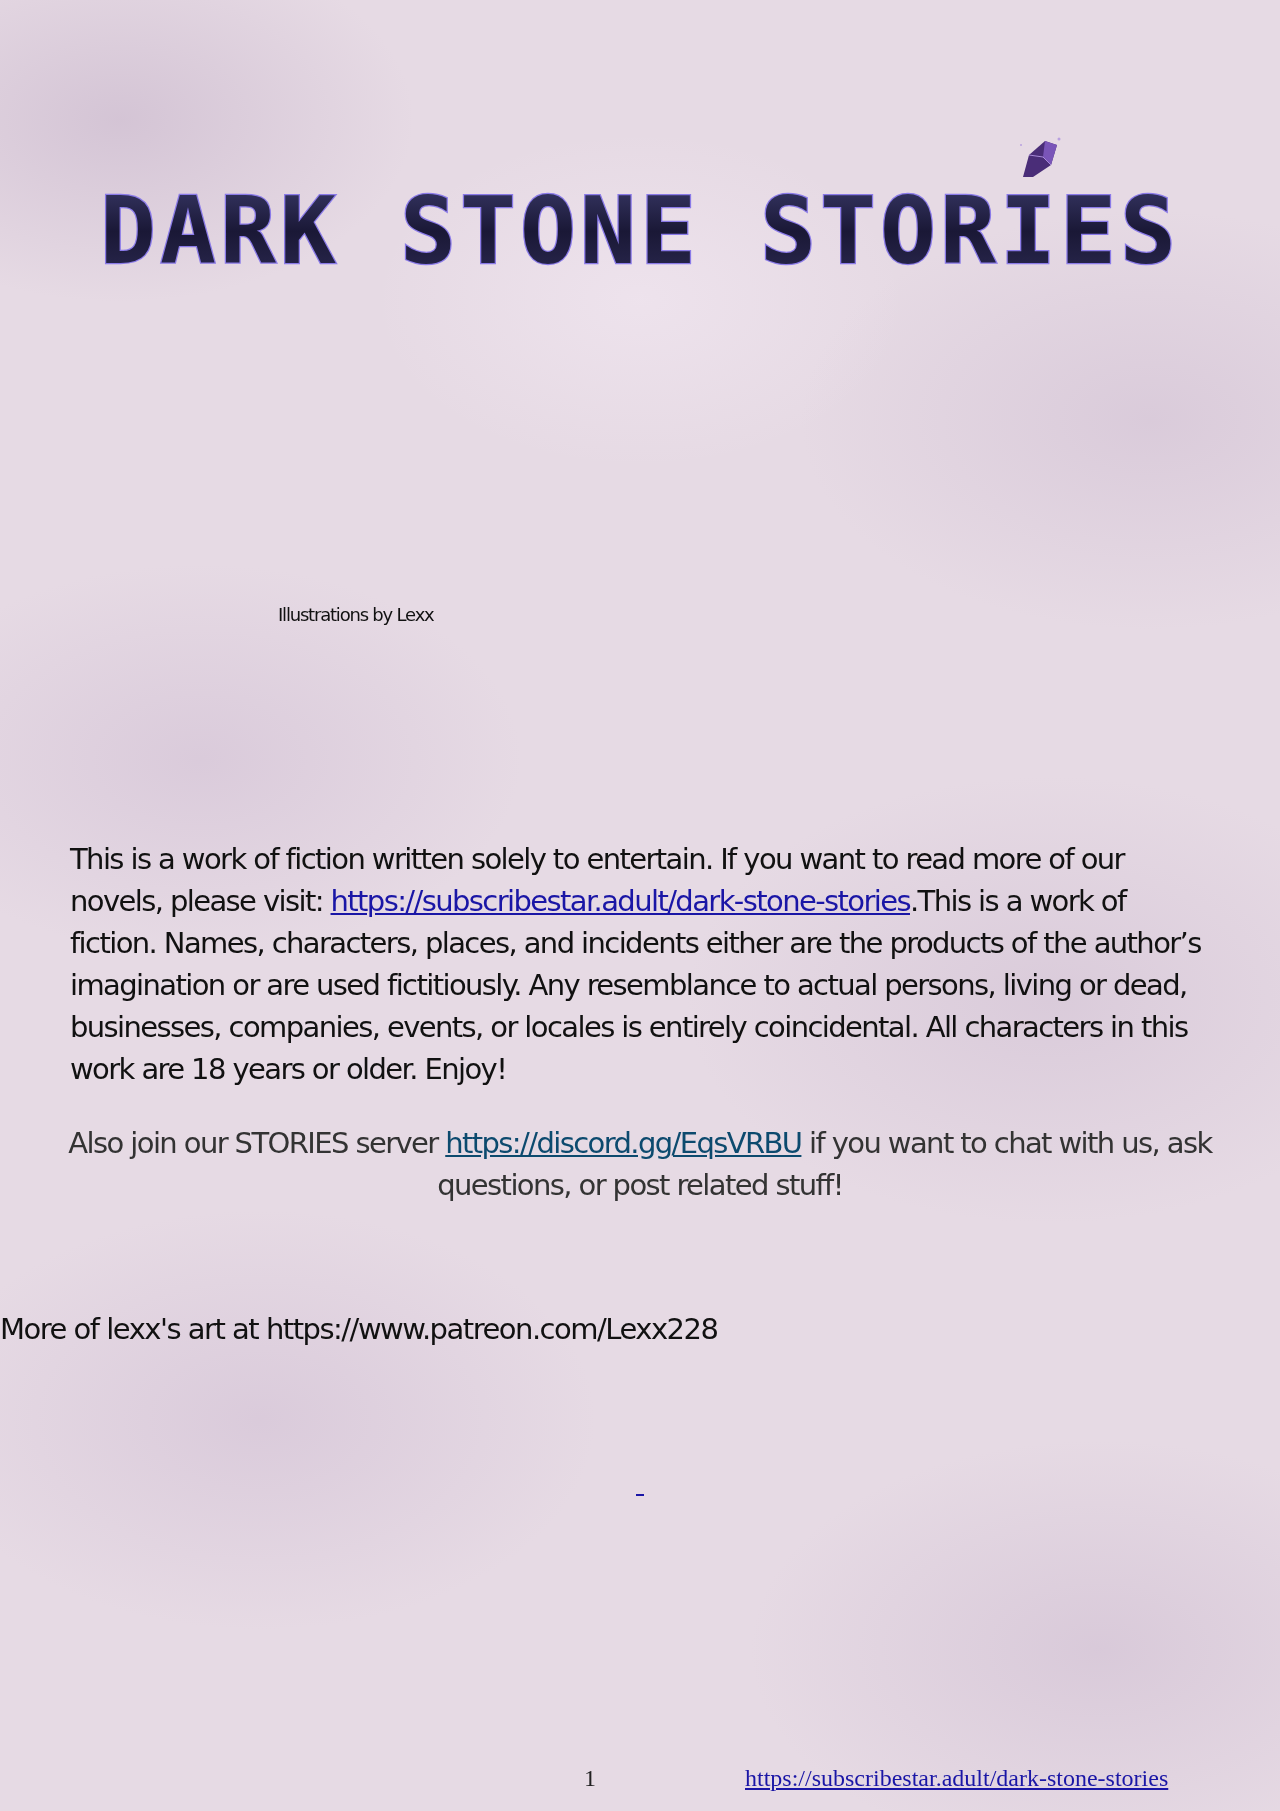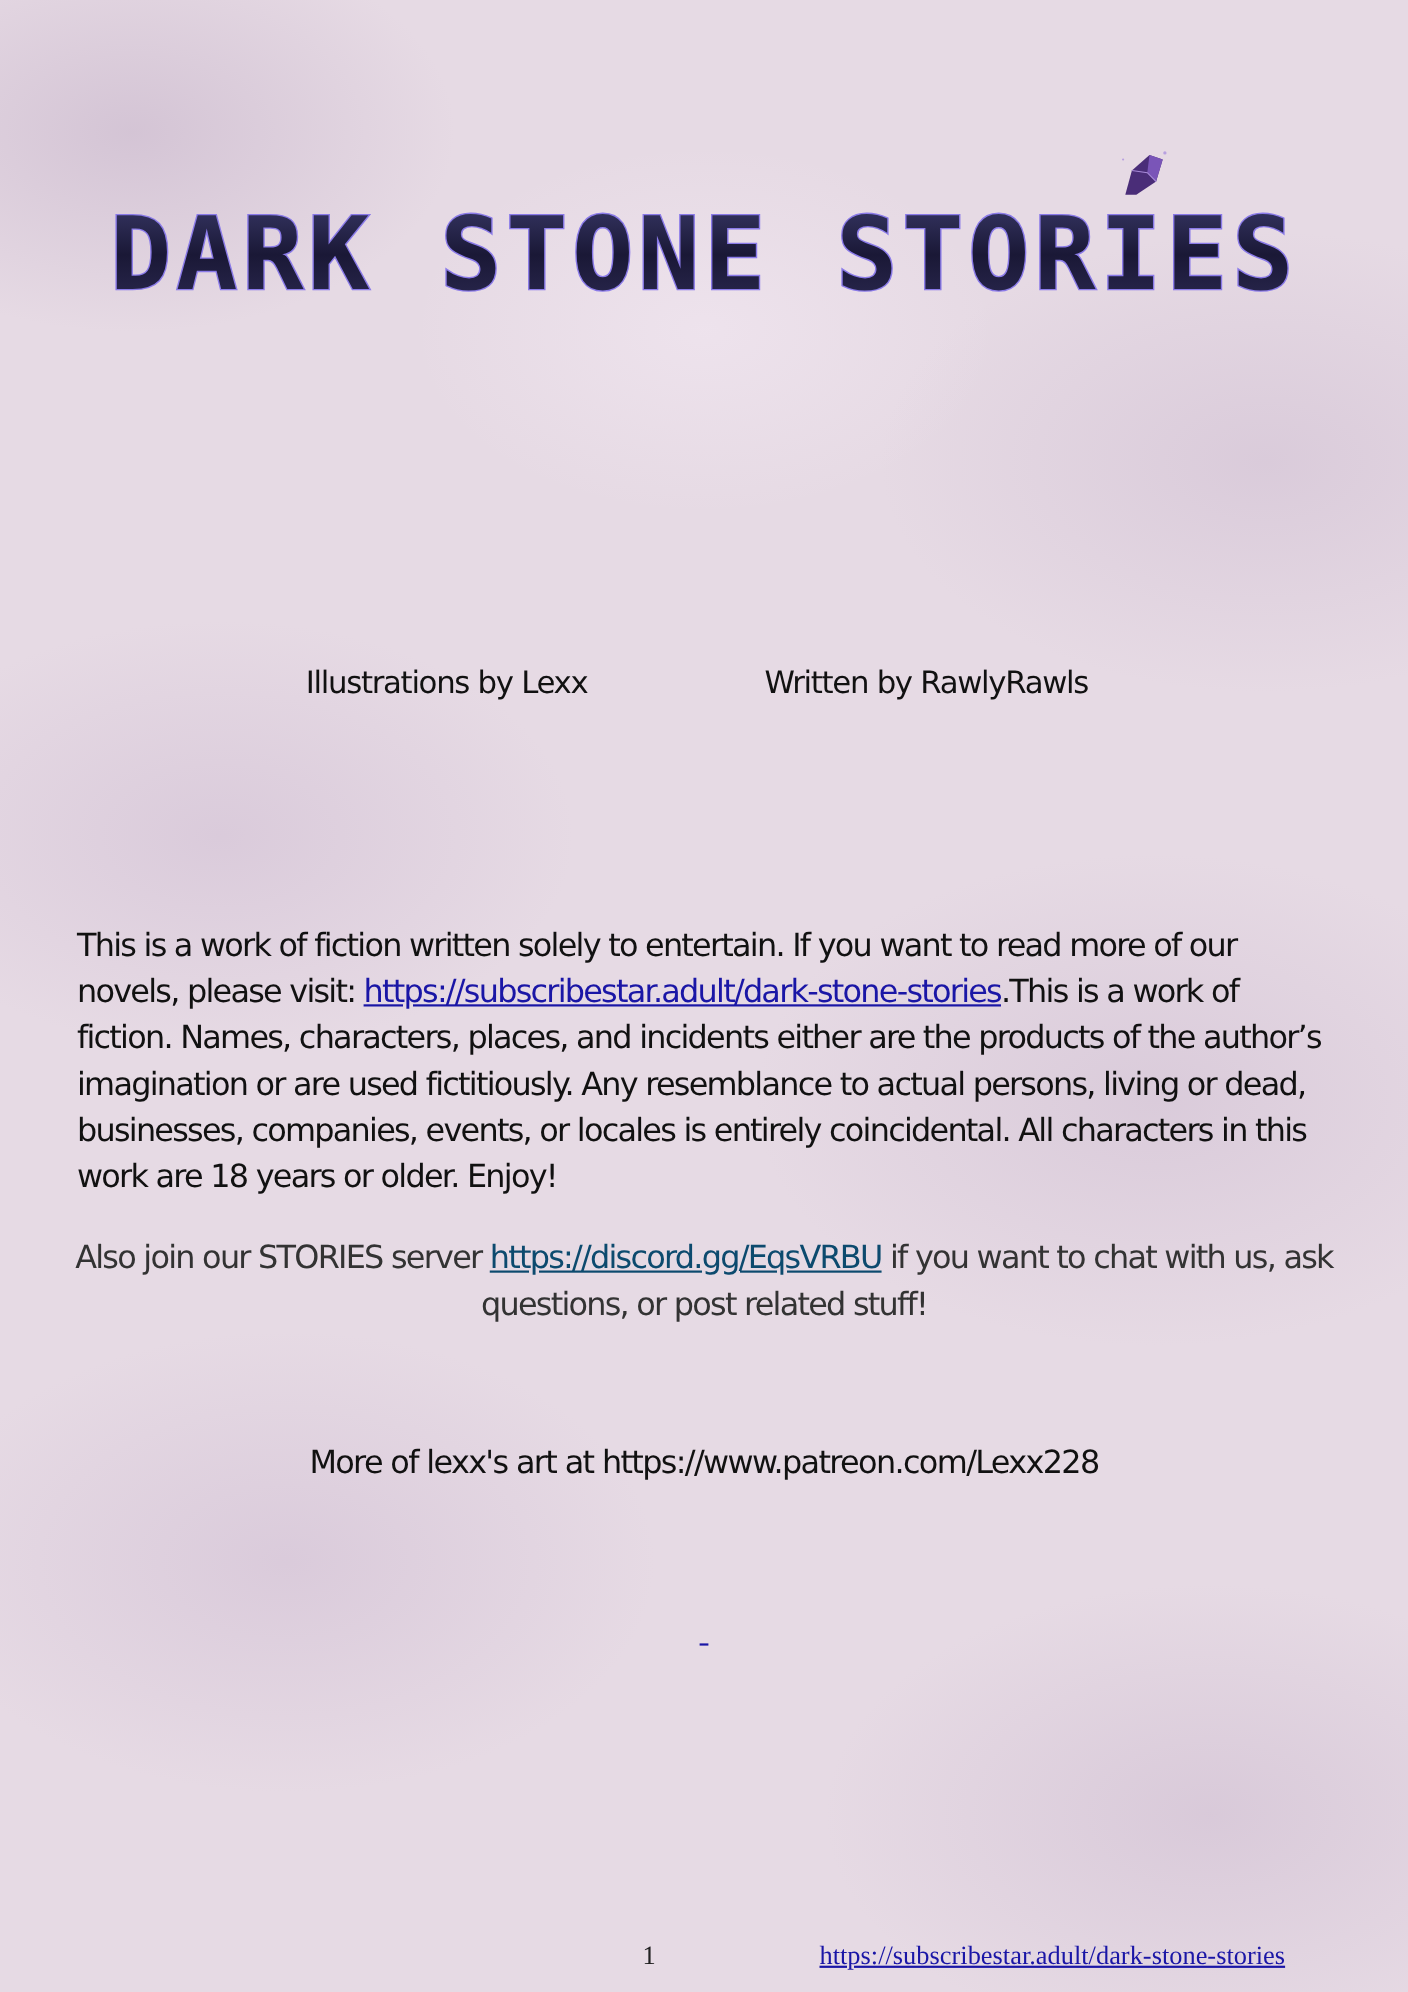--- a/index.html
+++ b/index.html
@@ -16,38 +16,38 @@
         #e6dae4;
       font-family: "Liberation Sans", "DejaVu Sans", sans-serif;
       color: #111;
     }
     .logo {
       position: absolute; left: 95px; top: 181px; width: 1090px; height: 100px;
     }
     .logo svg { width: 100%; height: 100%; overflow: visible; }
     .credits {
       position: absolute; top: 604px; left: 0; width: 1144px; height: 40px;
-      font-family: "DejaVu Sans", sans-serif; font-size: 28px; letter-spacing: -1.2px;
+      font-family: "DejaVu Sans", sans-serif; font-size: 18px; letter-spacing: -1.2px;
     }
     .credits .illus { position: absolute; left: 278px; top: 0; }
     .credits .writ { position: absolute; left: 695px; top: 0; }
     .disclaimer {
       position: absolute; left: 70px; width: 1140px; top: 838px;
       text-align: left; font-family: "DejaVu Sans", sans-serif;
       font-size: 29px; line-height: 42px; letter-spacing: -1.6px; color: #111;
     }
     .discord {
       position: absolute; left: 55px; width: 1170px; top: 1122px;
       text-align: center; font-family: "DejaVu Sans", sans-serif;
       font-size: 29px; line-height: 42px; letter-spacing: -1.6px; color: #333;
     }
     a.link { color: #1a16a6; text-decoration: underline; }
     .discord a.link { color: #0c4a6e; }
     .patreon {
-      position: absolute; top: 1312px; left: 0; width: 1280px; text-align: center;
+      position: absolute; top: 1312px; left: 0; width: 1280px; text-align: left;
       font-family: "DejaVu Sans", sans-serif; font-size: 29px; letter-spacing: -1.5px; color: #111;
     }
     .dash {
       position: absolute; left: 636px; top: 1494px; width: 8px; height: 2px; background: #1a16a6;
     }
     .page-num {
       position: absolute; left: 584px; top: 1765px;
       font-family: "Liberation Serif", serif; font-size: 24px; color: #222;
     }
     .footer-link {
@@ -74,21 +74,20 @@
     <polygon points="8,44 14,22 30,8 42,12 36,32 18,44" fill="#4a2d78"></polygon>
     <polygon points="30,8 42,12 36,32 28,24" fill="#7a55b8"></polygon>
     <polyline points="14,22 28,24 36,32" fill="none" stroke="#a88ad8" stroke-width="1"></polyline>
     <circle cx="44" cy="6" r="1.5" fill="#b8a0e0"></circle>
     <circle cx="6" cy="12" r="1" fill="#b8a0e0"></circle>
   </svg>
 </div>
 
 <div class="credits">
   <span class="illus">Illustrations by Lexx</span>
-  <span class="writ">Written by RawlyRawls</span>
 </div>
 
 <div class="disclaimer">
   <span>This is a work of fiction written solely to entertain. If you want to read more of our novels, please visit: </span><a class="link" href="#">https://subscribestar.adult/dark-stone-stories</a><span>.This is a work of fiction. Names, characters, places, and incidents either are the products of the author’s imagination or are used fictitiously. Any resemblance to actual persons, living or dead, businesses, companies, events, or locales is entirely coincidental. All characters in this work are 18 years or older. Enjoy!</span>
 </div>
 
 <div class="discord">
   <span>Also join our STORIES server </span><a class="link" href="#">https://discord.gg/EqsVRBU</a><span> if you want to chat with us, ask questions, or post related stuff!</span>
 </div>
 

